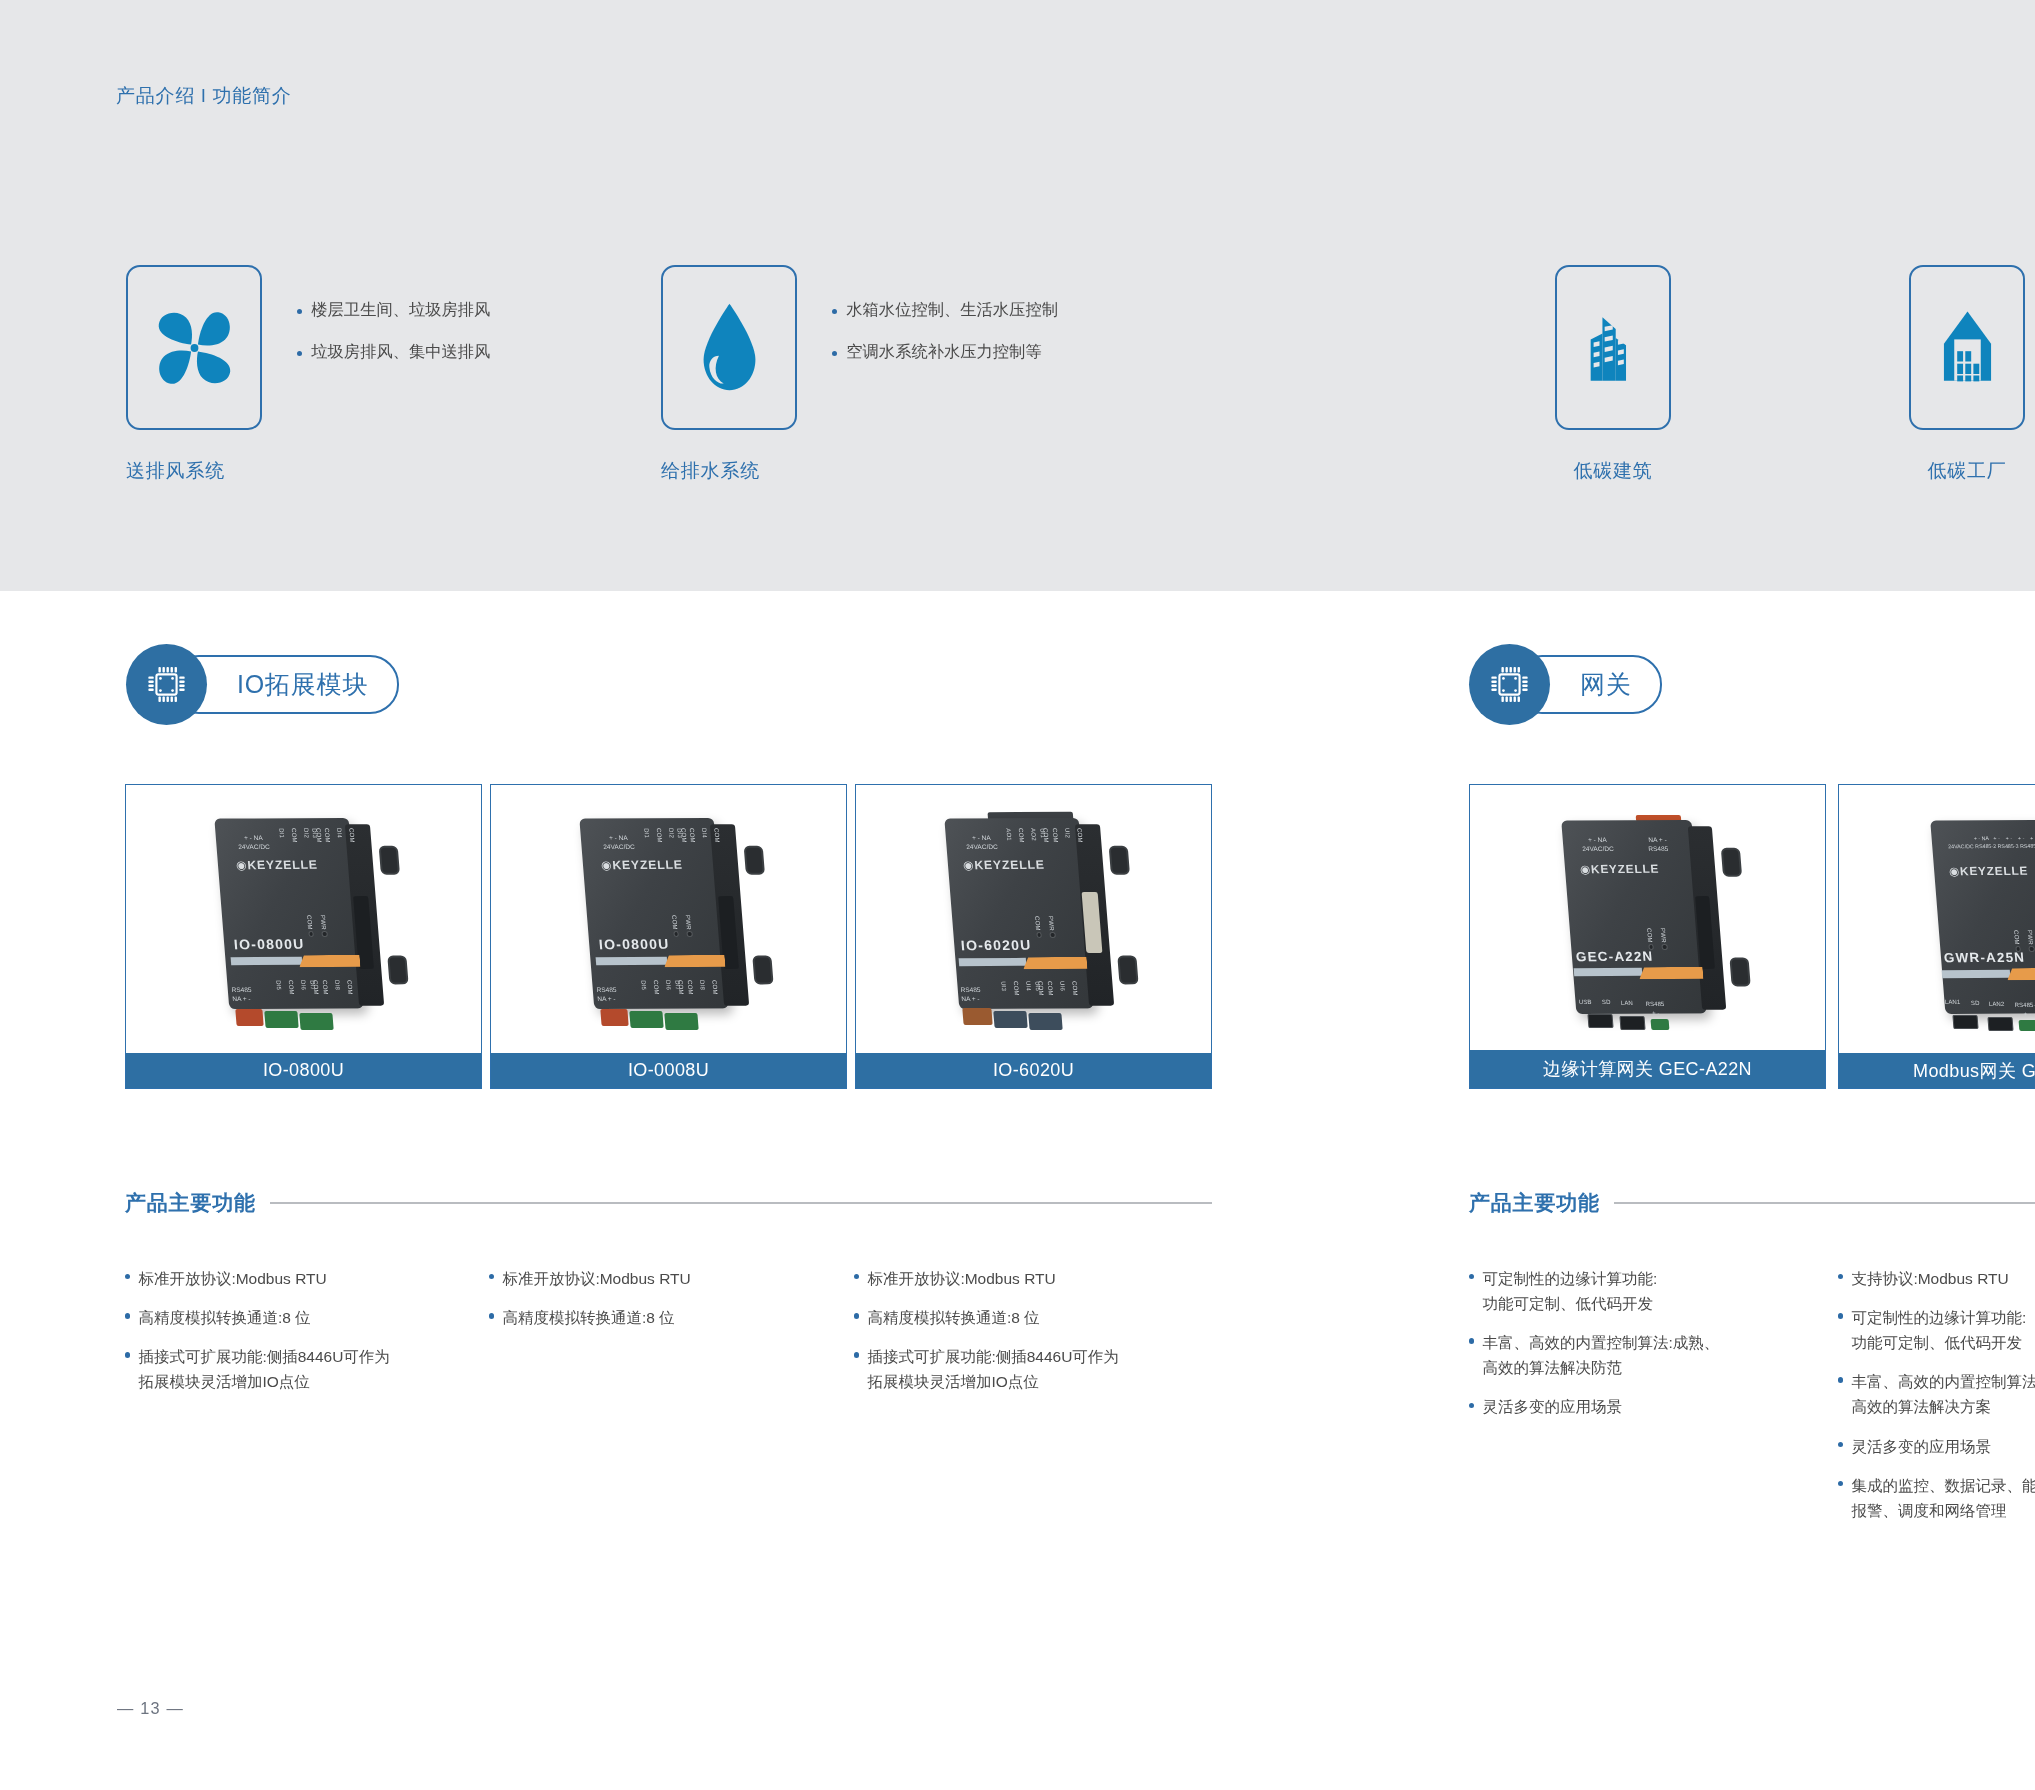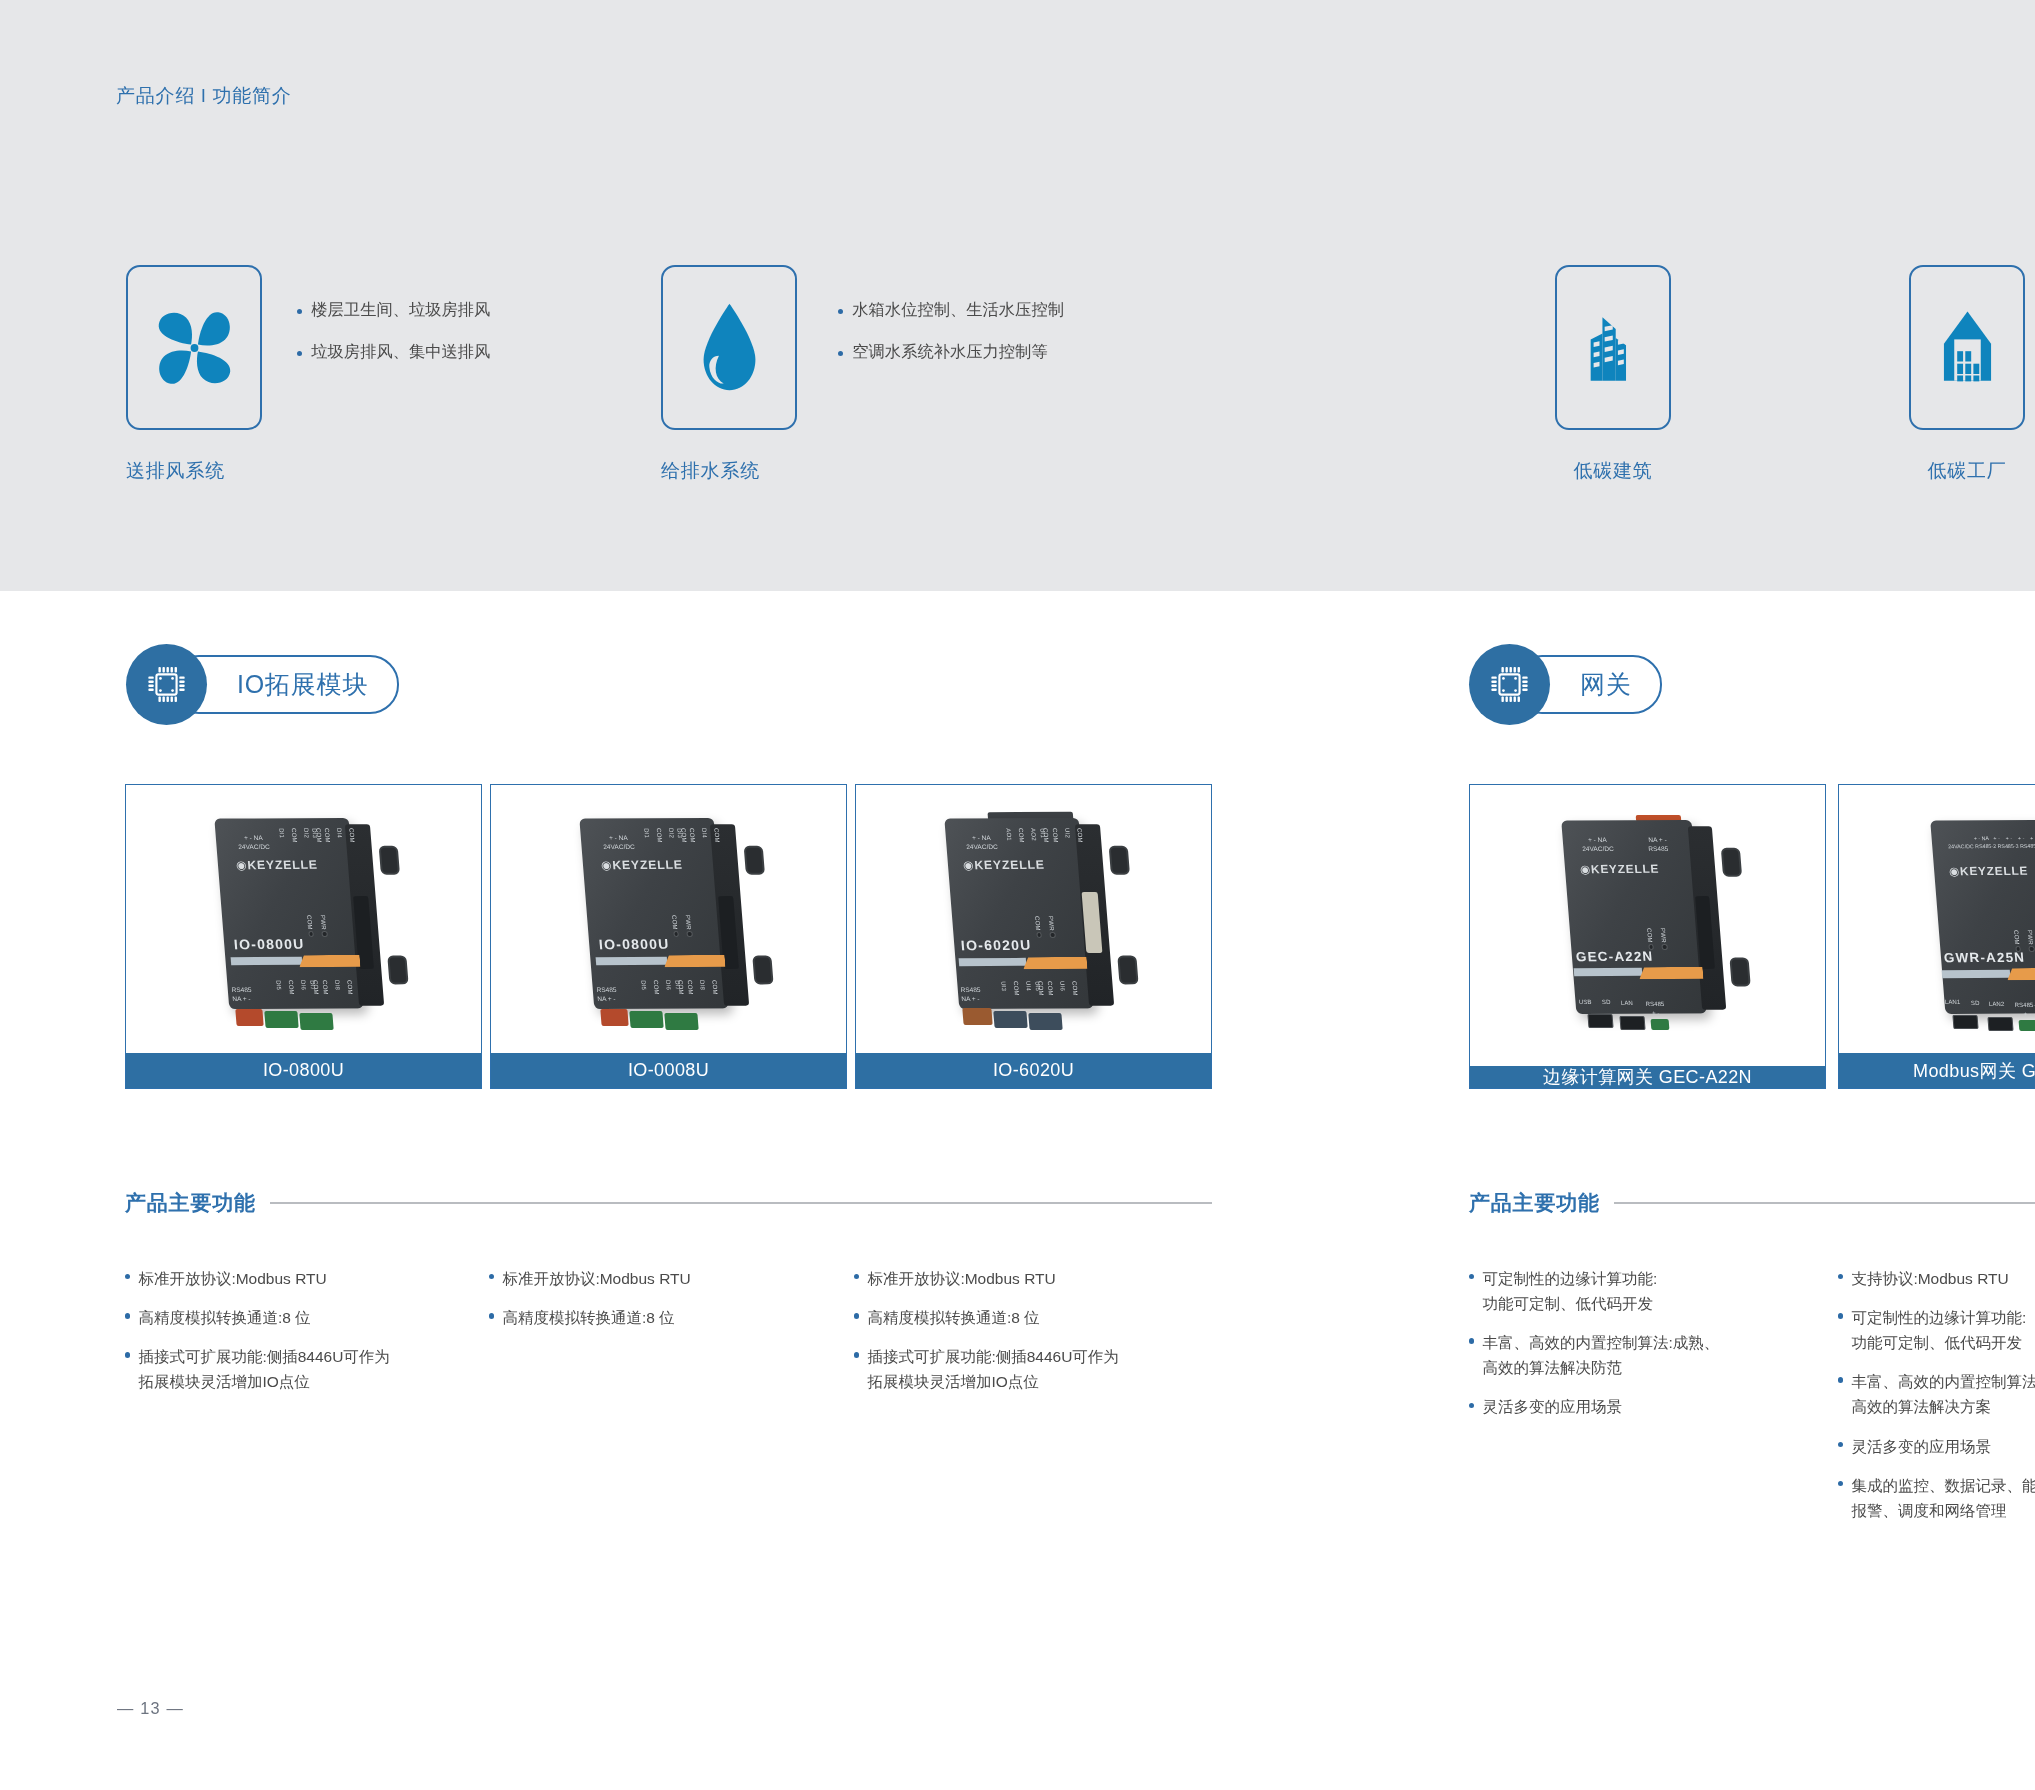--- a/index.html
+++ b/index.html
@@ -234,21 +234,21 @@
 
   <div class="scenario" style="left:661px; top:265px;">
     <div class="icon-frame" style="left:0; top:0; width:136px; height:165px;">
       <div class="glyph">
         <svg width="73" height="96" viewBox="0 0 70 100" aria-hidden="true">
           <path fill="#0f84bd" d="M35 4 C35 4 8 42 8 62 C8 80 20 94 35 94 C50 94 62 80 62 62 C62 42 35 4 35 4 Z"></path>
           <path fill="#e6e7e9" d="M24 58 C18 70 20 82 29 87 C24 88 15 82 14 70 C13.3 63 18 58 24 58 Z"></path>
         </svg>
       </div>
     </div>
-    <div class="bullets" style="left:177px; top:35px;">
+    <div class="bullets" style="left:171px; top:35px;">
       <div class="b-row">
         <span class="dot"></span>
         <span class="btxt">水箱水位控制、生活水压控制</span>
       </div>
       <div class="b-row">
         <span class="dot"></span>
         <span class="btxt">空调水系统补水压力控制等</span>
       </div>
     </div>
     <div class="scenario-title" style="left:0; top:193px;">给排水系统</div>
@@ -634,21 +634,21 @@
         <div class="stripe-or" style="left:105px; top:173px; width:64px;"></div>
         <div class="smalltxt" style="left:45px; top:204px; font-size:6.1px;">USB</div>
         <div class="smalltxt" style="left:68px; top:204px; font-size:6.1px;">SD</div>
         <div class="smalltxt" style="left:87px; top:205px; font-size:6.1px;">LAN</div>
         <div class="smalltxt" style="left:112px; top:206px; font-size:6.1px;">RS485<br>+ -</div>
         <div class="port" style="left:54px; top:220px; width:25px;"></div>
         <div class="port" style="left:86px; top:222px; width:25px;"></div>
         <div class="conn green" style="left:117px; top:225px; width:18px; height:11.4px;"></div>
       </div>
     </div>
-    <div class="cap" style="height:22px;">边缘计算网关 GEC-A22N</div>
+    <div class="cap" style="height:38px;">边缘计算网关 GEC-A22N</div>
   </div>
 
   <div class="card" style="left:1838px; top:784px; width:357px; height:305px;">
     <div class="shot" style="height:270px;">
       <div class="dev" style="width:228px;height:252px;">
         <div class="body" style="left:35px; top:26px; width:130px; height:194px;"></div>
 
         <div class="lugs">
           
           

